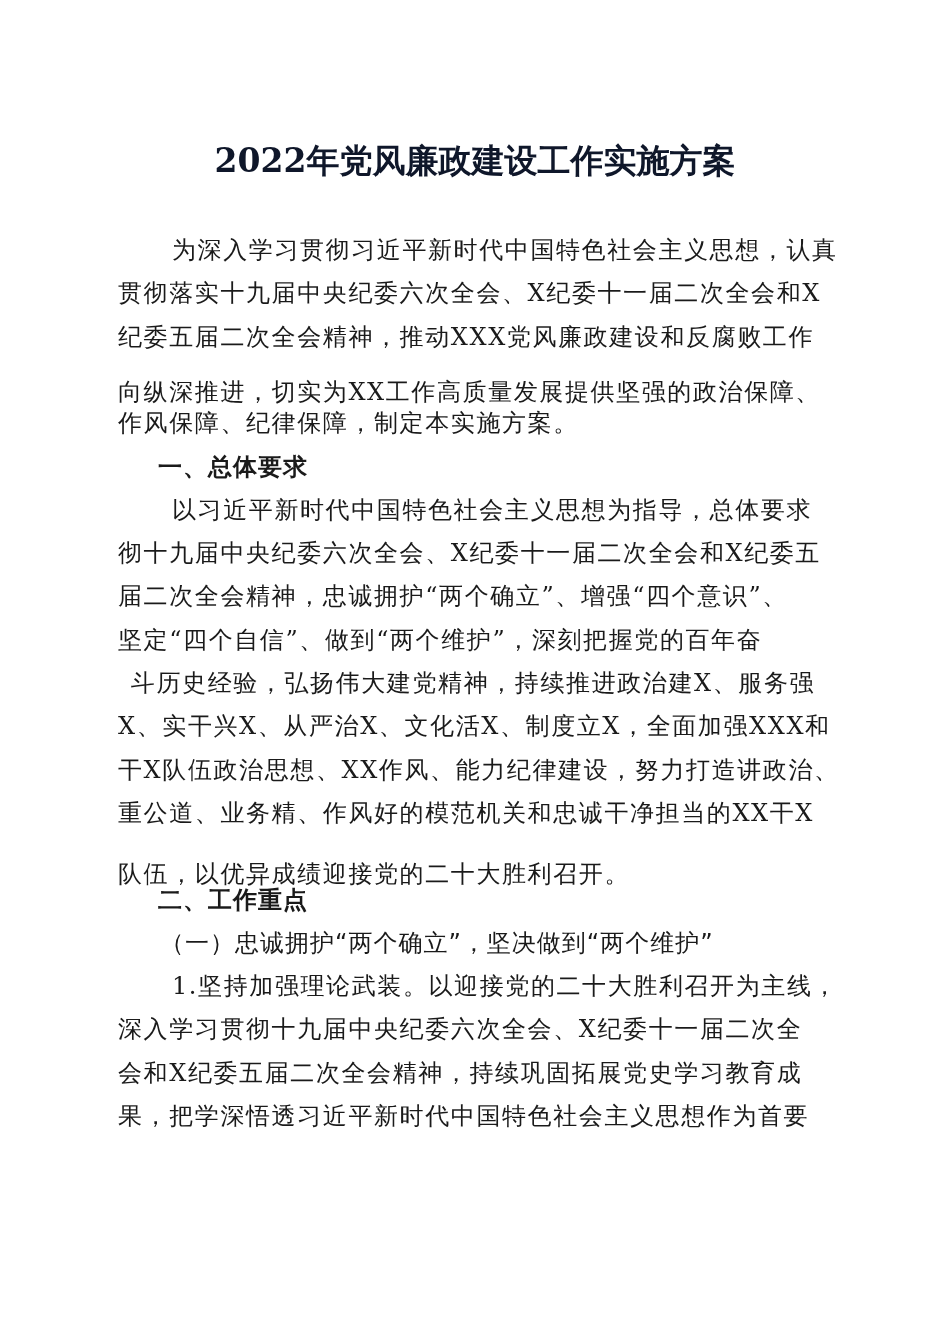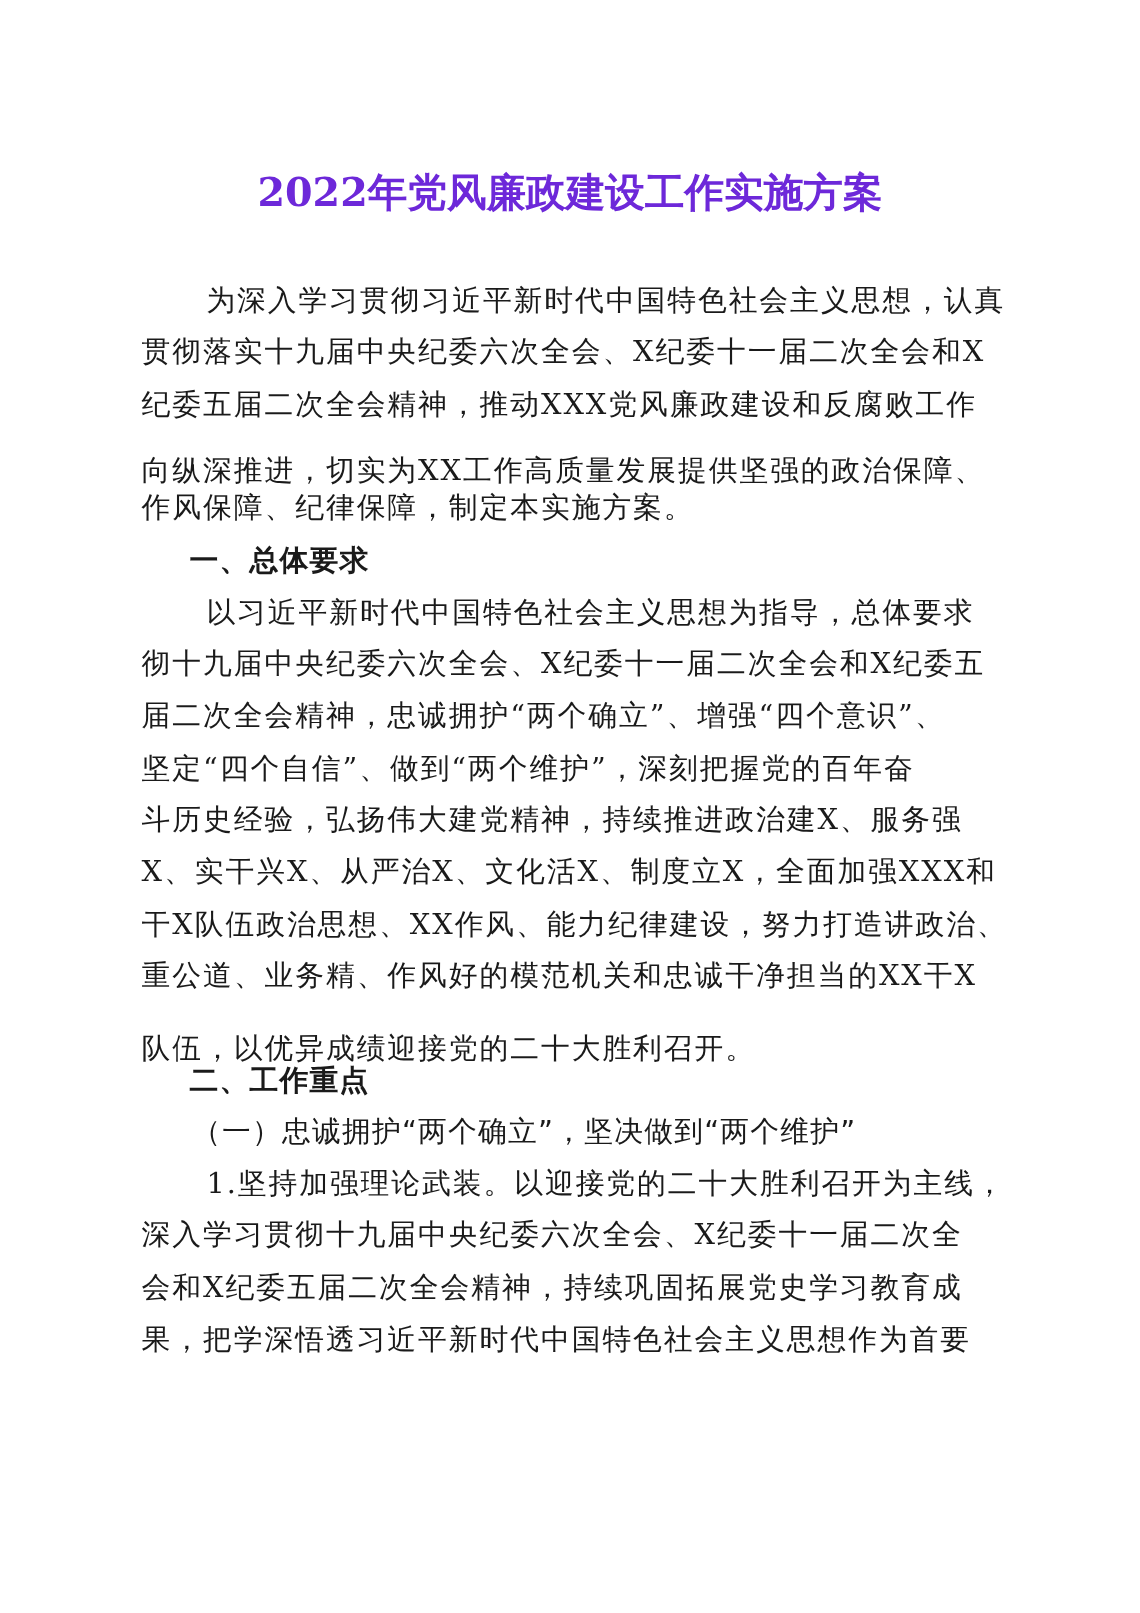--- a/index.html
+++ b/index.html
@@ -1,21 +1,21 @@
 <!DOCTYPE html>
 <html><head>
 <meta charset="utf-8">
 <style>
   html, body { margin: 0; padding: 0; background: #ffffff; }
   body { width: 950px; height: 1344px; position: relative; overflow: hidden; }
   .page { position: absolute; left: 0; top: 0; width: 950px; height: 1344px; background: #fff; color: #111; }
   .title {
     position: absolute; left: 0; width: 950px; top: 136px; text-align: center;
     font-family: "DejaVu Serif", "Liberation Serif", serif; font-weight: bold;
-    font-size: 33px; letter-spacing: 0px; color: #6d28d9; line-height: 50px;
+    font-size: 33px; letter-spacing: 0px; color: #0f172a; line-height: 50px;
   }
   .line {
     position: absolute; left: 118px; width: 710px; height: 41px; line-height: 41px;
     font-family: "DejaVu Serif", "Liberation Serif", serif; font-size: 24px;
     color: #1a1a1a; white-space: nowrap; letter-spacing: 1.6px;
   }
   .line.indent { left: 160px; margin-left: 12px; }
   .line.h1 { font-family: "DejaVu Sans", "Liberation Sans", sans-serif; font-weight: bold; left: 158px; letter-spacing: 1px; }
   .line.h2 { left: 160px; font-family: "DejaVu Sans", "Liberation Sans", sans-serif; letter-spacing: 1px; }
 </style>
@@ -28,21 +28,21 @@
       <div class="line indent" style="top: 230px;">为深入学习贯彻习近平新时代中国特色社会主义思想，认真</div>
       <div class="line" style="top: 273.3px;">贯彻落实十九届中央纪委六次全会、X纪委十一届二次全会和X</div>
       <div class="line" style="top: 316.6px;">纪委五届二次全会精神，推动XXX党风廉政建设和反腐败工作</div>
       <div class="line" style="top: 372px;">向纵深推进，切实为XX工作高质量发展提供坚强的政治保障、</div>
       <div class="line" style="top: 403.2px;">作风保障、纪律保障，制定本实施方案。</div>
       <div class="line h1" style="top: 446.5px;">一、总体要求</div>
       <div class="line indent" style="top: 489.8px;">以习近平新时代中国特色社会主义思想为指导，总体要求</div>
       <div class="line" style="top: 533.1px;">彻十九届中央纪委六次全会、X纪委十一届二次全会和X纪委五</div>
       <div class="line" style="top: 576.4px;">届二次全会精神，忠诚拥护“两个确立”、增强“四个意识”、</div>
       <div class="line" style="top: 619.7px;">坚定“四个自信”、做到“两个维护”，深刻把握党的百年奋</div>
-      <div class="line" style="top: 663px;">斗历史经验，弘扬伟大建党精神，持续推进政治建X、服务强</div>
+      <div class="line" style="top: 663px; text-align: center;">斗历史经验，弘扬伟大建党精神，持续推进政治建X、服务强</div>
       <div class="line" style="top: 706.3px;">X、实干兴X、从严治X、文化活X、制度立X，全面加强XXX和</div>
       <div class="line" style="top: 749.6px;">干X队伍政治思想、XX作风、能力纪律建设，努力打造讲政治、</div>
       <div class="line" style="top: 792.9px;">重公道、业务精、作风好的模范机关和忠诚干净担当的XX干X</div>
       <div class="line" style="top: 854px;">队伍，以优异成绩迎接党的二十大胜利召开。</div>
       <div class="line h1" style="top: 879.5px;">二、工作重点</div>
       <div class="line h2" style="top: 922.8px;">（一）忠诚拥护“两个确立”，坚决做到“两个维护”</div>
       <div class="line indent" style="top: 966.1px;">1.坚持加强理论武装。以迎接党的二十大胜利召开为主线，</div>
       <div class="line" style="top: 1009.4px;">深入学习贯彻十九届中央纪委六次全会、X纪委十一届二次全</div>
       <div class="line" style="top: 1052.7px;">会和X纪委五届二次全会精神，持续巩固拓展党史学习教育成</div>
       <div class="line" style="top: 1096px;">果，把学深悟透习近平新时代中国特色社会主义思想作为首要</div>

